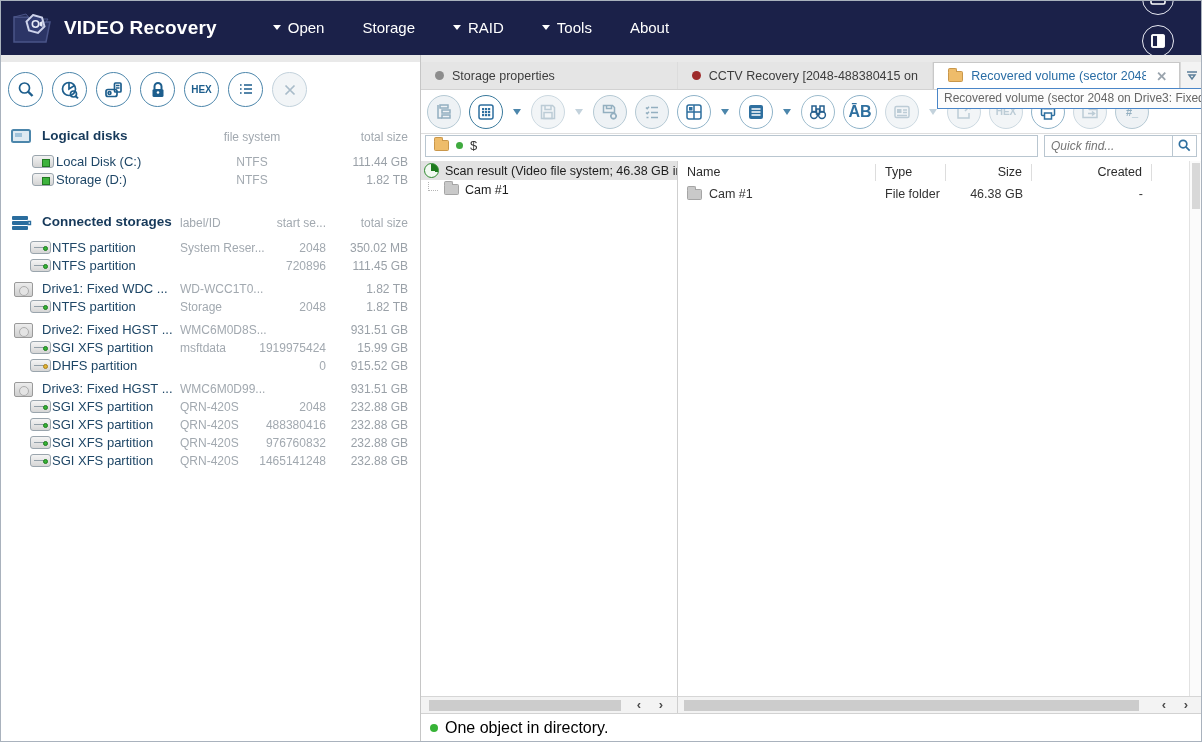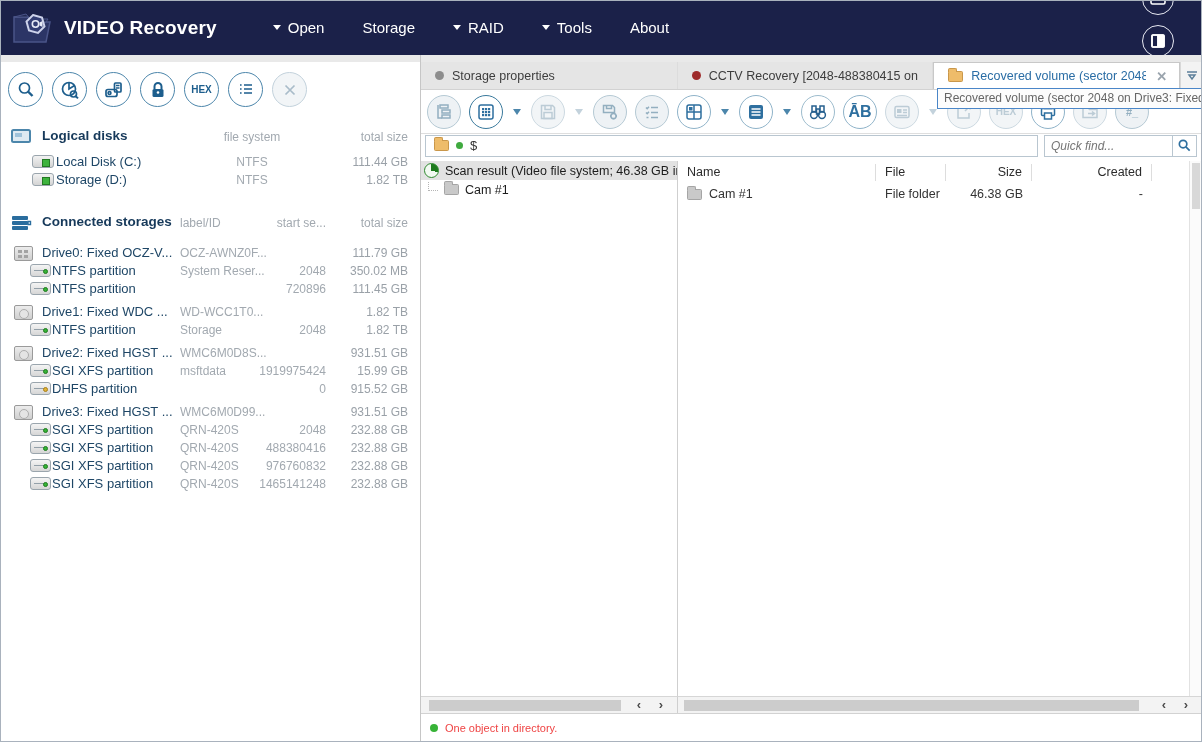--- a/index.html
+++ b/index.html
@@ -128,21 +128,21 @@
   .hs-left { width:257px; border-right:1px solid #cfcfcf; flex:none; }
   .hs-right { flex:1; }
   .hthumb { position:absolute; top:3px; height:11px; background:#cccccc; }
   .hs-left .hthumb { left:8px; width:192px; }
   .hs-right .hthumb { left:6px; width:455px; }
   .harr { position:absolute; top:0; height:17px; width:16px; text-align:center; font-size:13px; font-weight:bold; color:#4c4c4c; line-height:16px; }
   .harr.l { right:30px; } .harr.r { right:8px; }
 
   .statusbar { height:29px; border-top:1px solid #d2d2d2; background:#fff; display:flex; align-items:center; gap:7px; padding:0 9px; flex:none; }
   .sdot { width:8px; height:8px; border-radius:50%; background:#37b337; flex:none; }
-  .stext { font-size:11px; color:#ef4444; }
+  .stext { font-size:16px; color:#000000; }
 
   .tooltip { position:absolute; left:516px; top:33px; z-index:40; background:#fcfcfc; border:1px solid #4a86c8; color:#666; font-size:12px; padding:2px 6px 3px; white-space:nowrap; }
 </style>
 </head>
 <body>
 
 <div class="winborder"></div>
 
 <div id="topbar">
   <svg class="logo" viewBox="0 0 46 40">
@@ -281,28 +281,20 @@
           <rect x="2" y="12" width="16" height="4" rx="1"></rect>
           <path d="M18 7.5h2.5v3H18z" fill="none" stroke="#2a6d9e" stroke-width="1.4"></path>
         </svg>
       <span class="title">Connected storages</span>
       <span class="gcol lbl">label/ID</span>
       <span class="gcol stl">start se...</span>
       <span class="gcol szl">total size</span>
     </div>
     <div>
 
-    <div class="srow drive">
-
-          <span class="sicon ic-ssd"><i class="dot"></i></span>
-          <span class="c name">Drive0: Fixed OCZ-V...</span>
-          <span class="c label">OCZ-AWNZ0F...</span>
-          <span class="c start"></span>
-          <span class="c size">111.79 GB</span>
-        </div>
         <div class="srow part">
 
           <span class="sicon ic-part">
             <i class="dot green"></i>
           </span>
           <span class="c name">NTFS partition</span>
           <span class="c label">System Reser...</span>
           <span class="c start">2048</span>
           <span class="c size">350.02 MB</span>
         </div>
@@ -577,21 +569,21 @@
         <div class="titem">
           <span class="treeline"></span>
           <span class="folder-ic gray"></span>
           <span>Cam #1</span>
         </div>
       </div>
 
       <div class="filespane">
         <div class="fgrid fhdr">
           <div>Name</div>
-          <div>File</div>
+          <div>Type</div>
           <div class="cell-r">Size</div>
           <div class="cell-r">Created</div>
           <div></div>
         </div>
         <div>
 
         <div class="fgrid frow">
               <div class="namecell">
                 <span class="folder-ic gray"></span>
                 <span>Cam #1</span>

